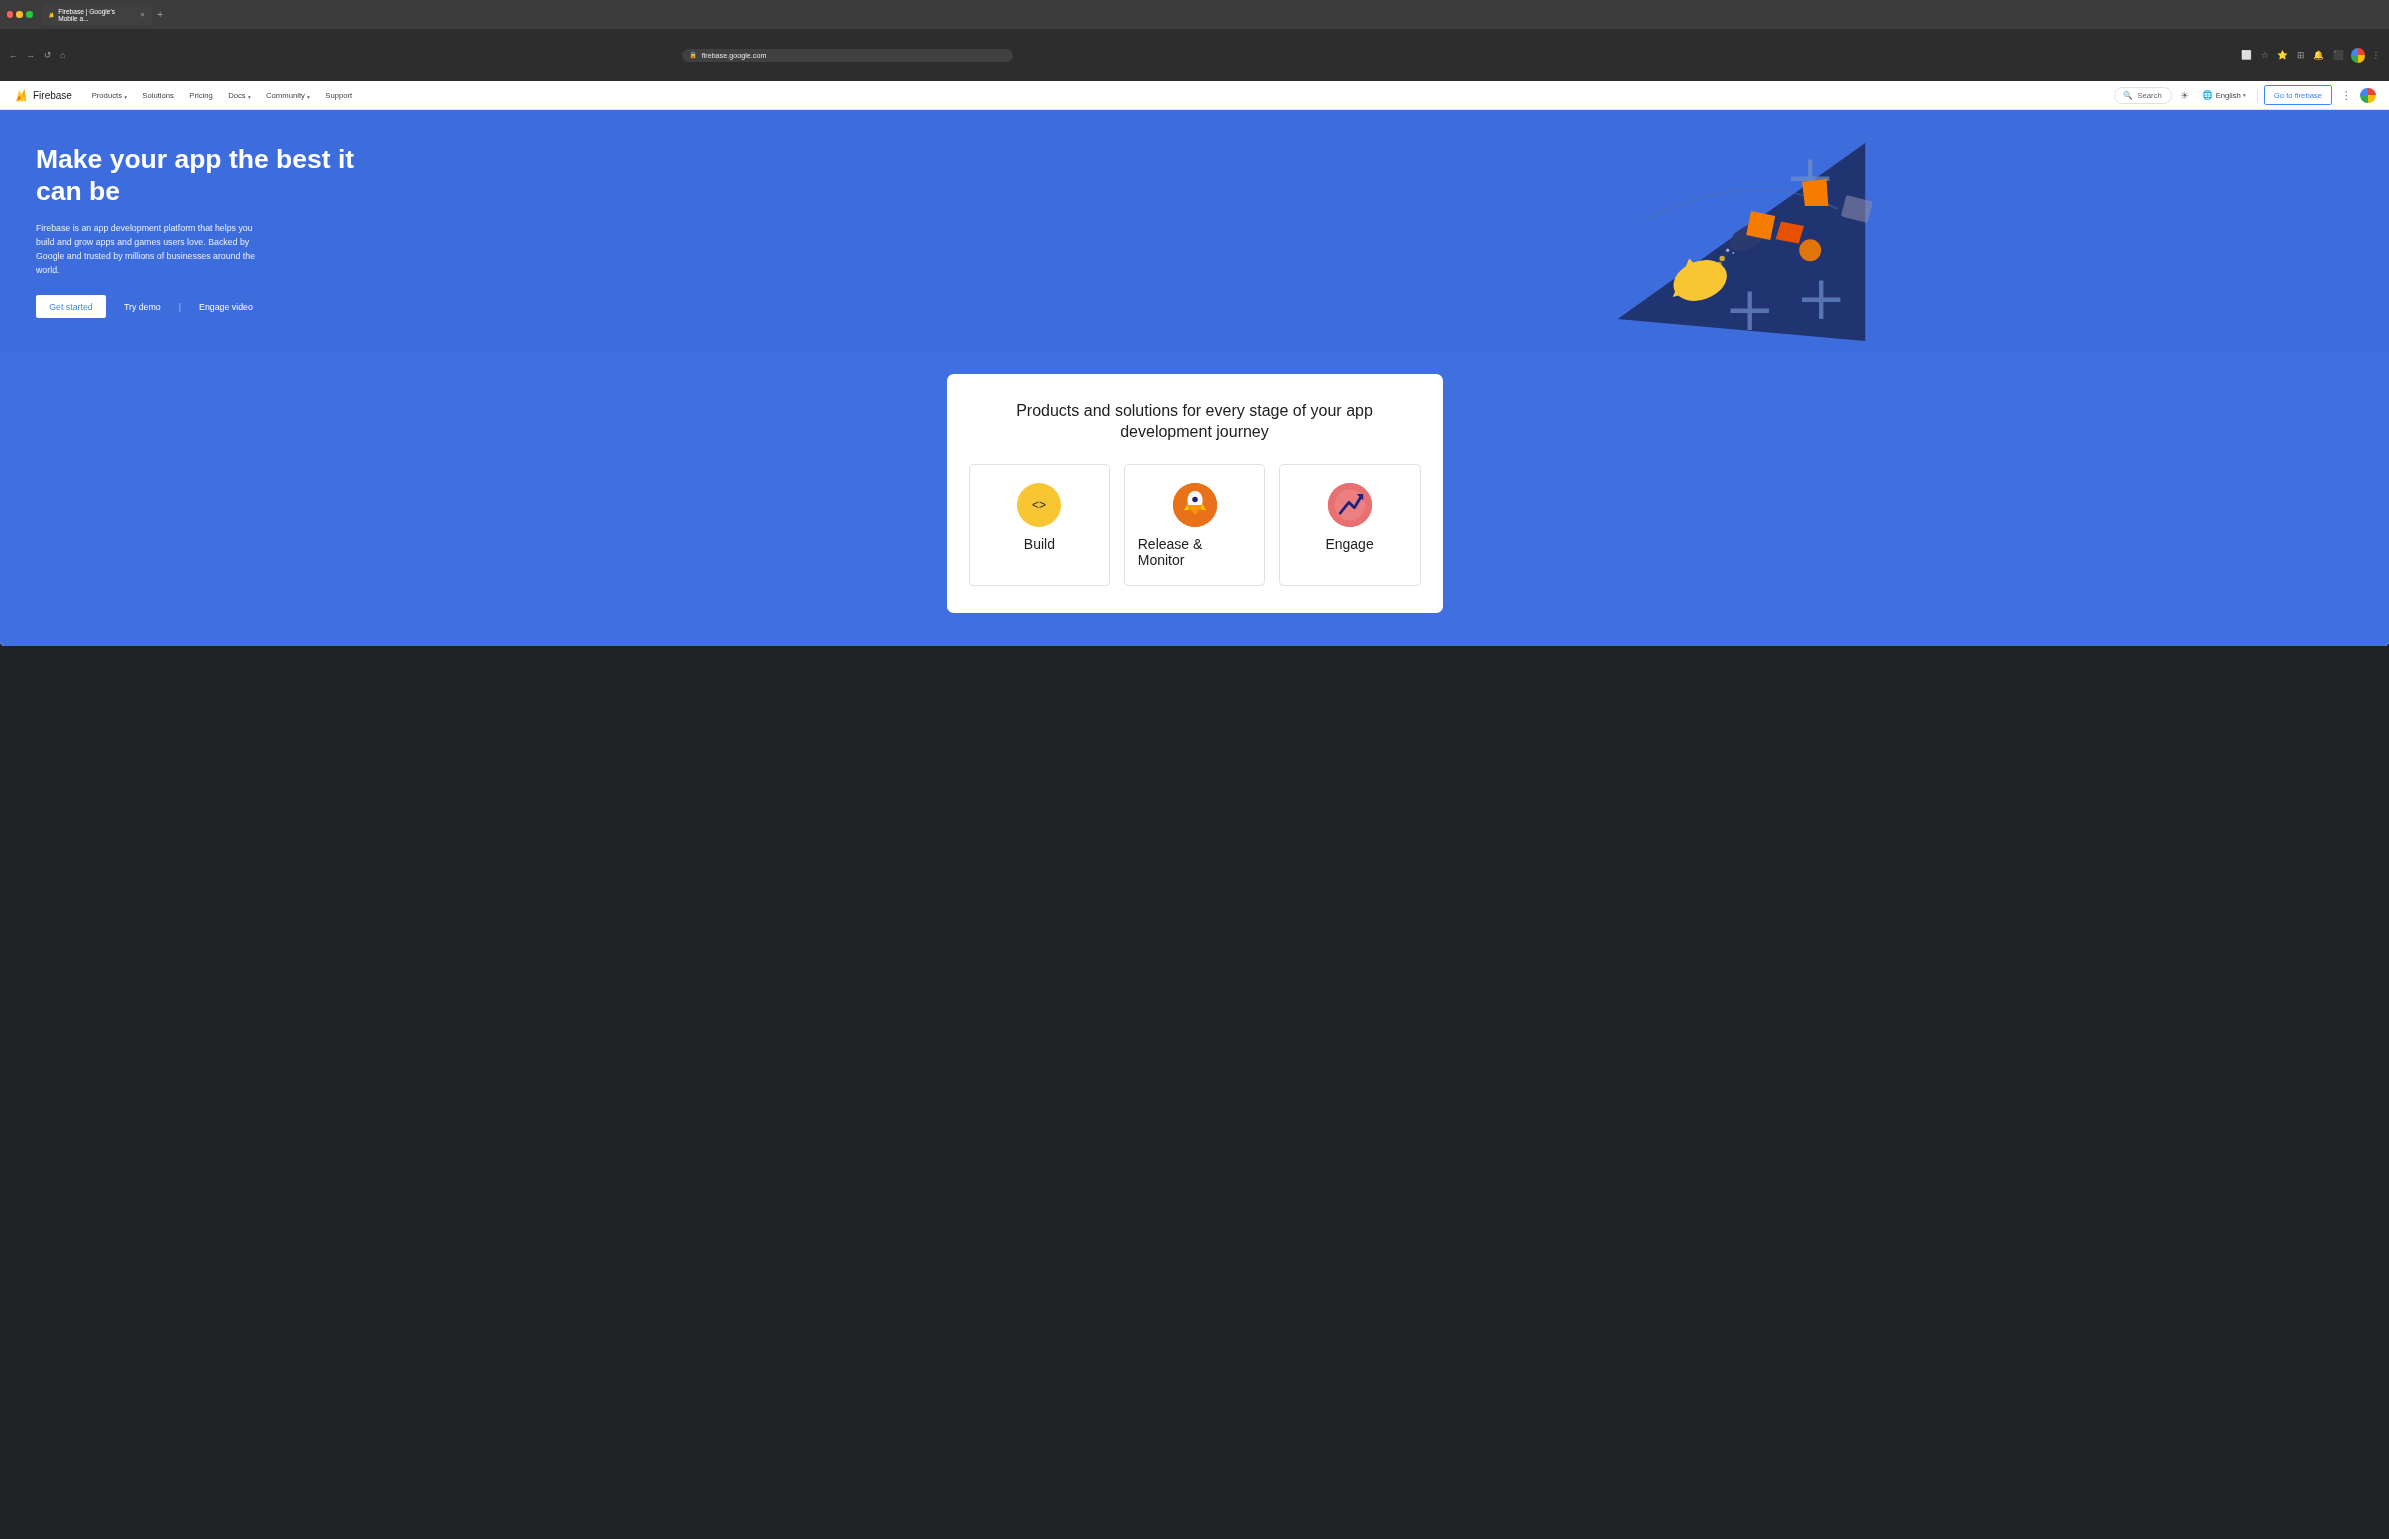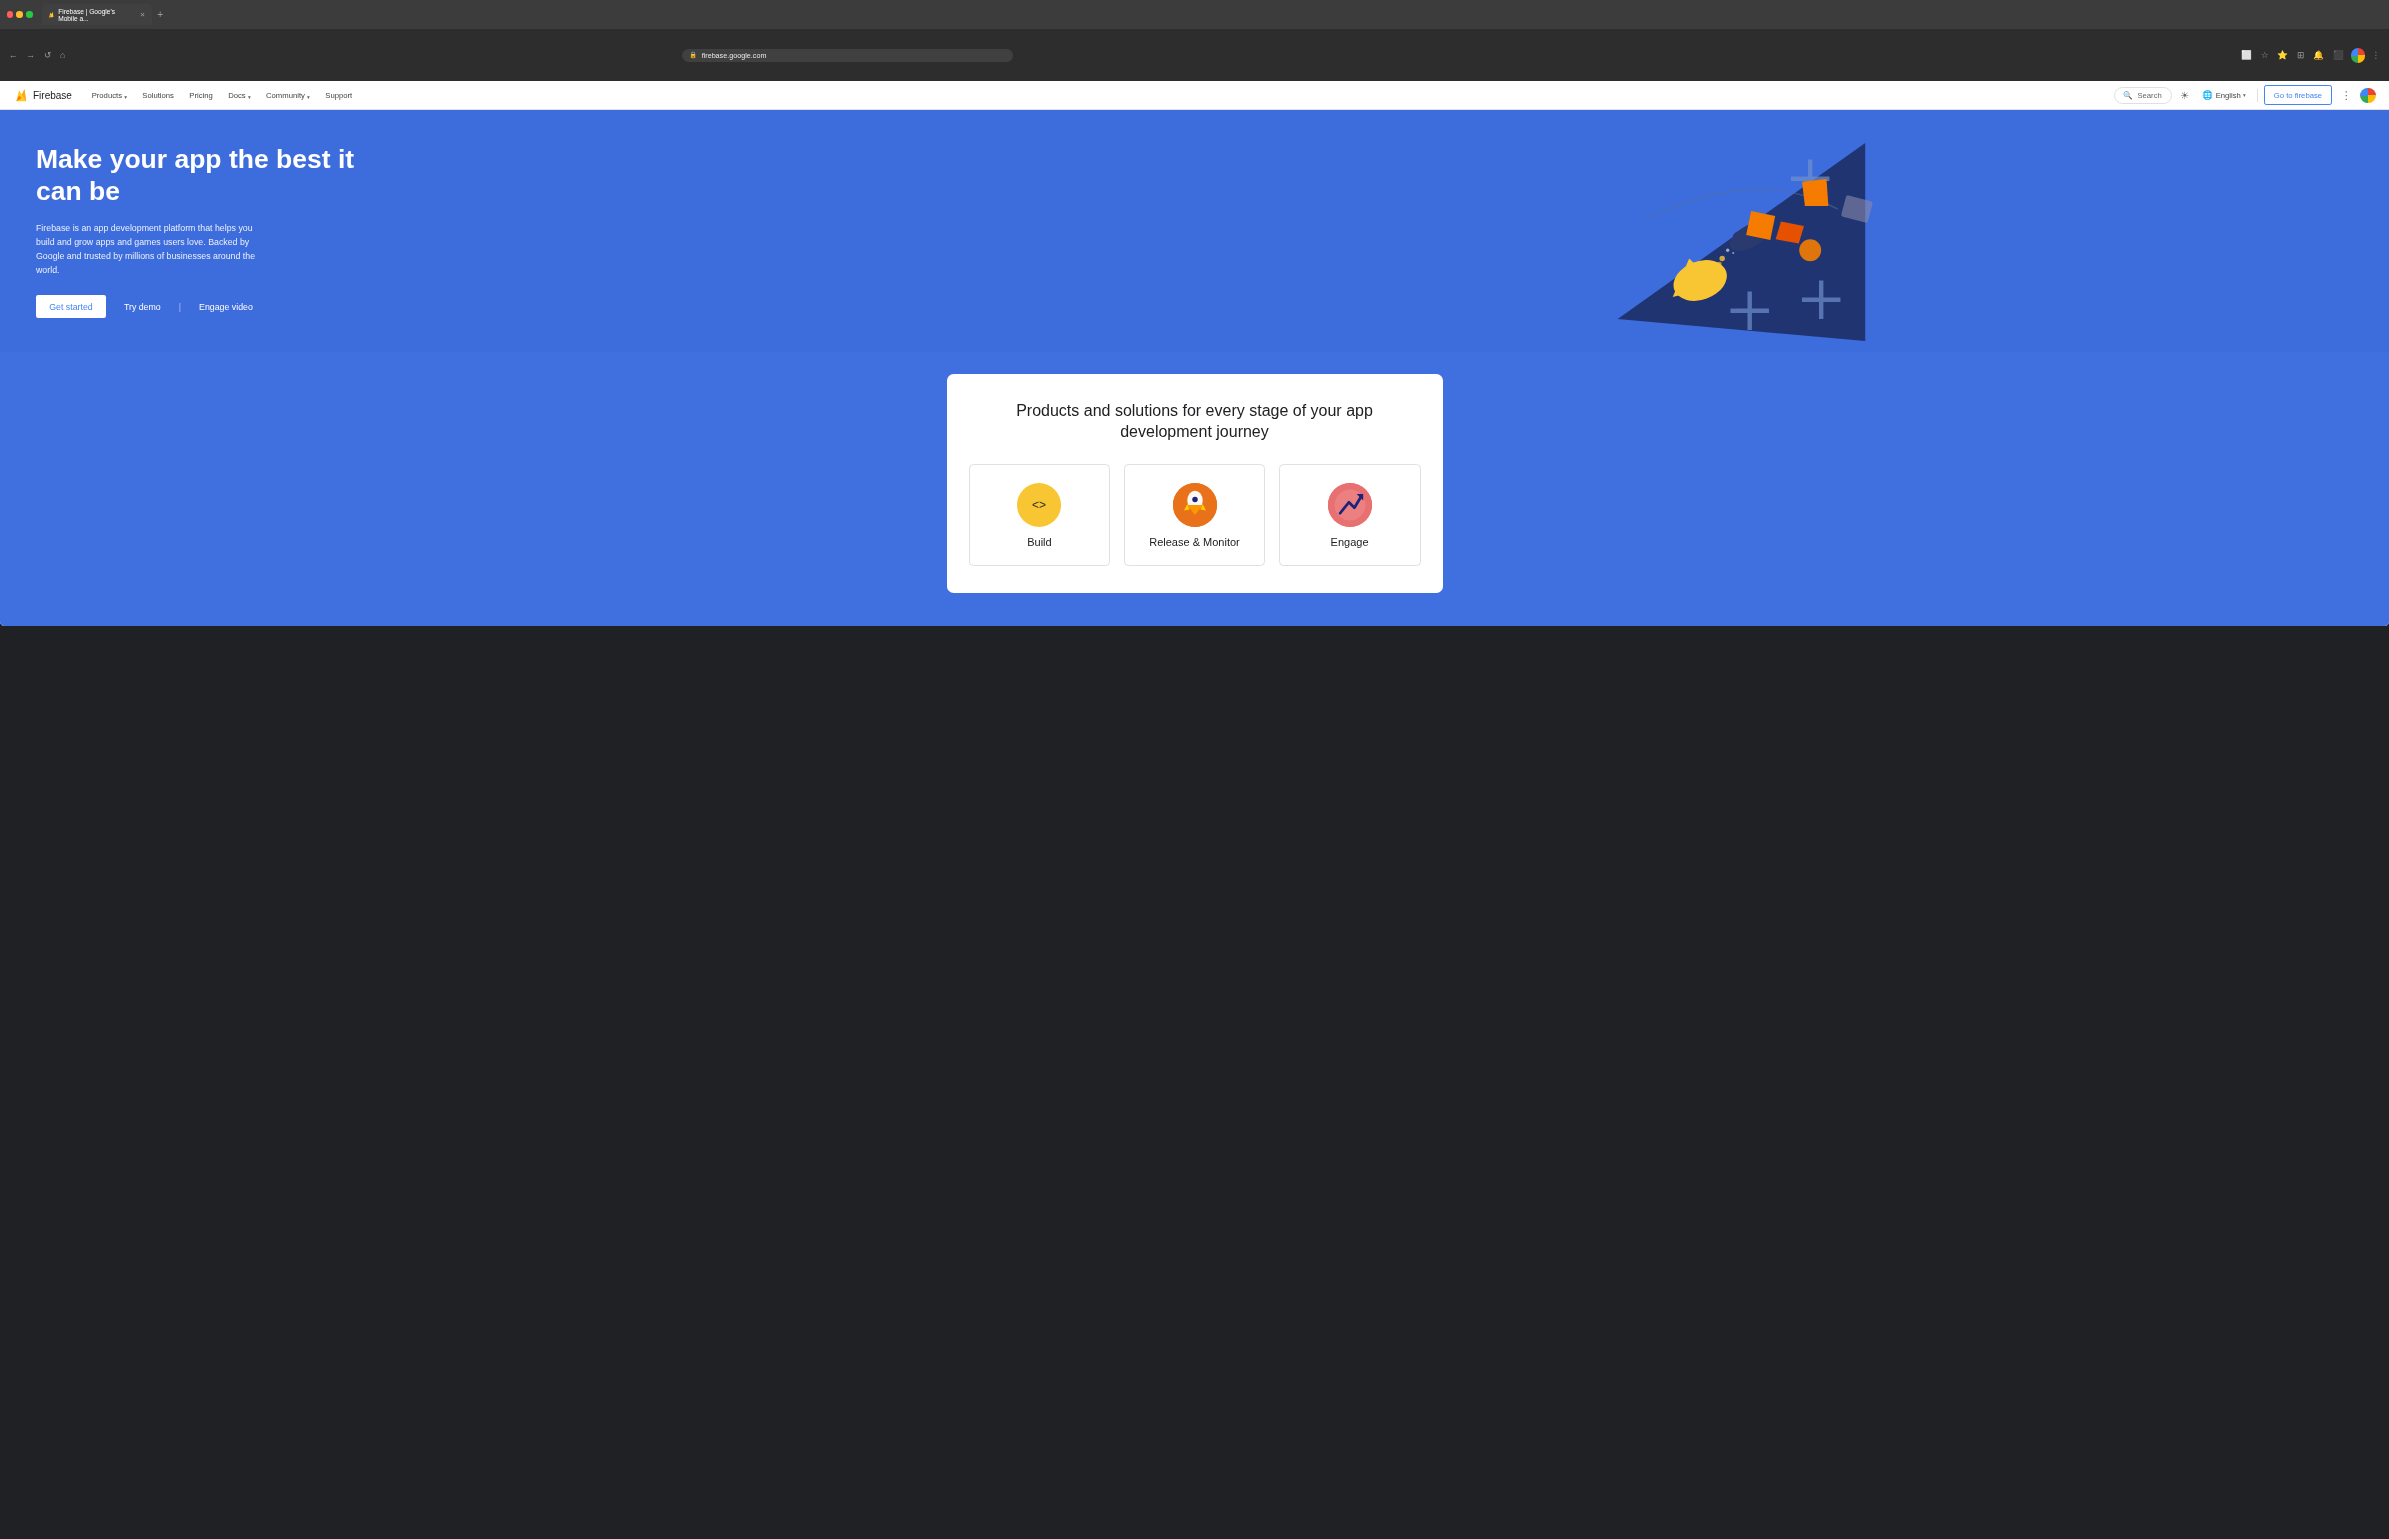--- a/index.html
+++ b/index.html
@@ -343,21 +343,21 @@
     .product-icon-build {
       background: #f9c633;
     }
     .product-icon-release {
       background: #e8711a;
     }
     .product-icon-engage {
       background: #e87070;
     }
     .product-label {
-      font-size: 11px;
+      font-size: 14px;
       font-weight: 500;
       color: #202124;
     }
   </style>
 </head>
 <body>
 
 <div class="browser-chrome">
 
   <div class="browser-titlebar">

